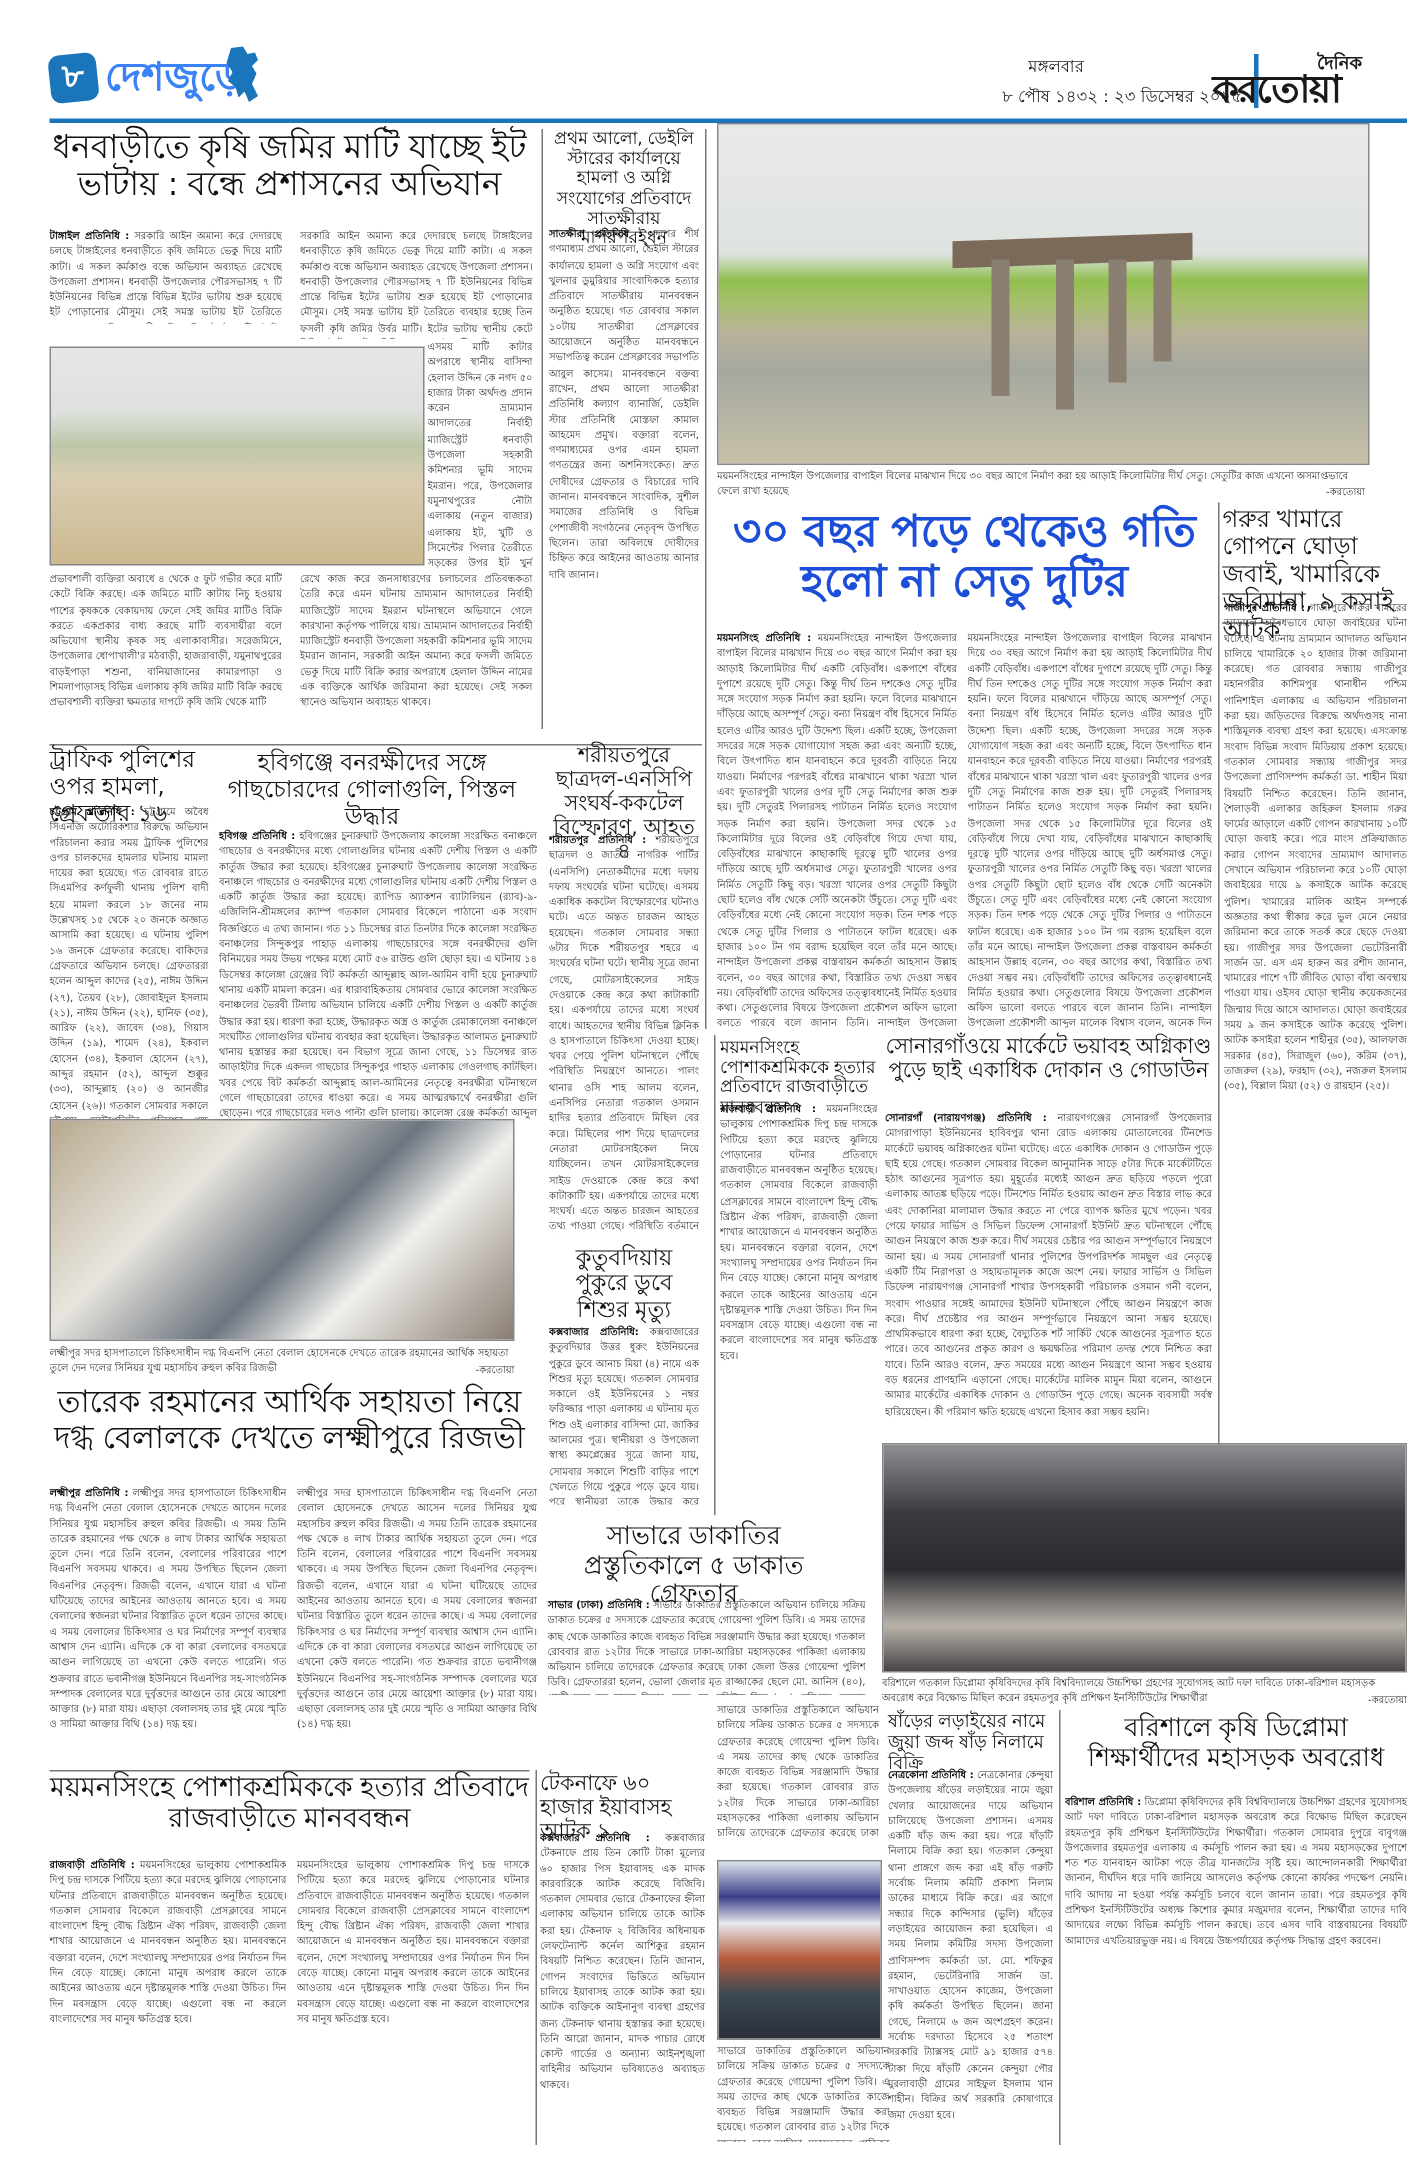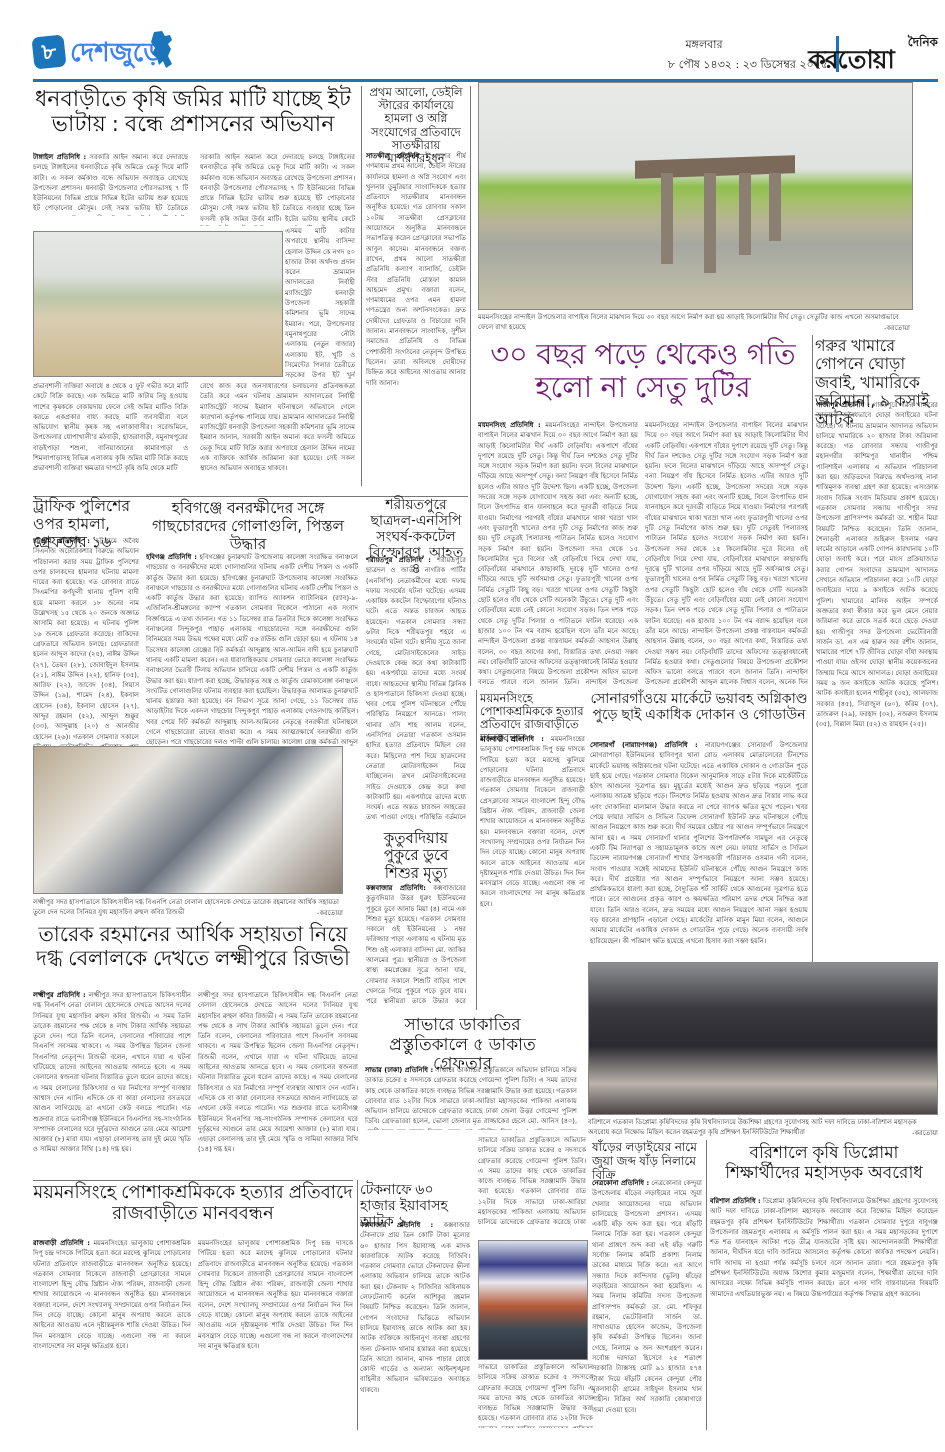--- a/index.html
+++ b/index.html
@@ -9,27 +9,27 @@
   .abs { position: absolute; }
 
   
   .page-badge { left: 33px; top: 36px; width: 32px; height: 32px; background: #1b75bb; color: #fff;
     border-radius: 7px; font-size: 22px; font-weight: bold; text-align: center; line-height: 32px; transform: rotate(-6deg); }
   .section-title { left: 70px; top: 34px; font-size: 26px; color: #3b82f6; font-weight: bold; line-height: 36px; }
   .map-icon { left: 148px; top: 30px; width: 28px; height: 40px; }
   .day { left: 580px; top: 36px; width: 248px; text-align: center; font-size: 11px; color: #222; }
   .date { left: 520px; top: 56px; width: 308px; text-align: right; font-size: 11px; color: #222; }
   .mast-divider { left: 836px; top: 36px; width: 3px; height: 36px; background: #1b75bb; }
-  .brand-small { left: 848px; top: 33px; width: 90px; text-align: right; font-size: 12px; font-weight: bold; }
+  .brand-small { left: 848px; top: 33px; width: 90px; text-align: center; font-size: 12px; font-weight: bold; }
   .brand-big { left: 804px; top: 46px; width: 94px; text-align: center; font-size: 25px; font-weight: 900; letter-spacing: -1px; line-height: 28px; }
   .top-rule { left: 33px; top: 79px; width: 905px; height: 3px; background: #1b75bb; }
 
   
   .hl { font-family: "DejaVu Sans Condensed", "DejaVu Sans", sans-serif; color: #111; text-align: center; line-height: 1.15; font-stretch: condensed; }
-  .hl-red { color: #701a75; }
+  .hl-red { color: #1d4ed8; font-weight: bold; }
 
   
   .txt { font-size: 6.6px; line-height: 10.3px; color: #333; text-align: justify; overflow: hidden; }
   .txt b { color: #000; }
   .cap { font-size: 6.6px; line-height: 10px; color: #333; overflow: hidden; }
   .credit { font-size: 6.6px; color: #333; text-align: right; }
 
   
   .photo { overflow: hidden; border: 1px solid #888; }
   .ph-field { background: linear-gradient(180deg,#e6e8e6 0%, #dde0dc 30%, #bcc7a8 45%, #d9cdb2 60%, #cbb98f 100%); }

